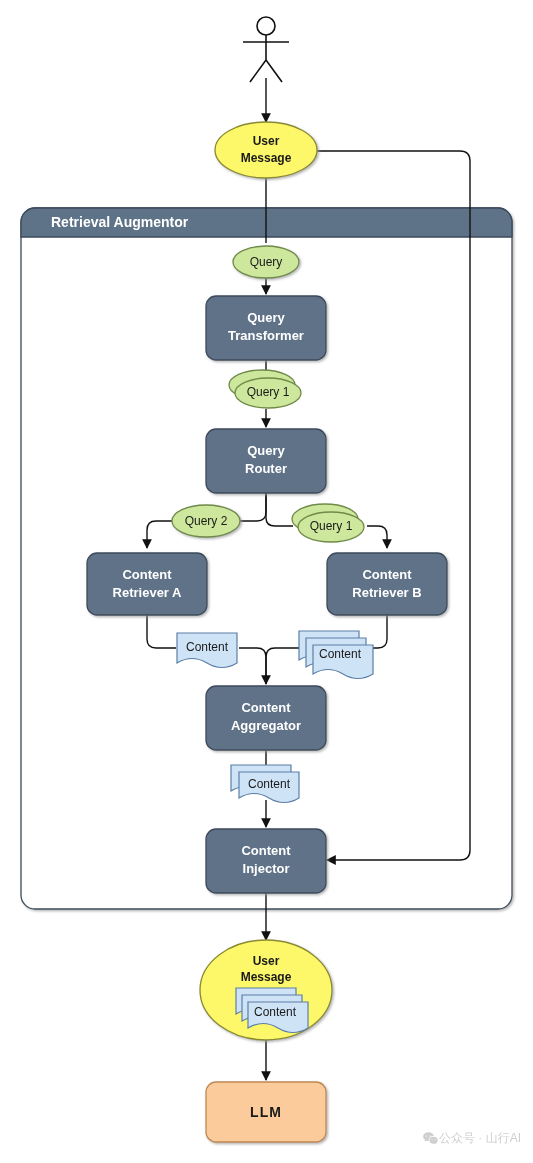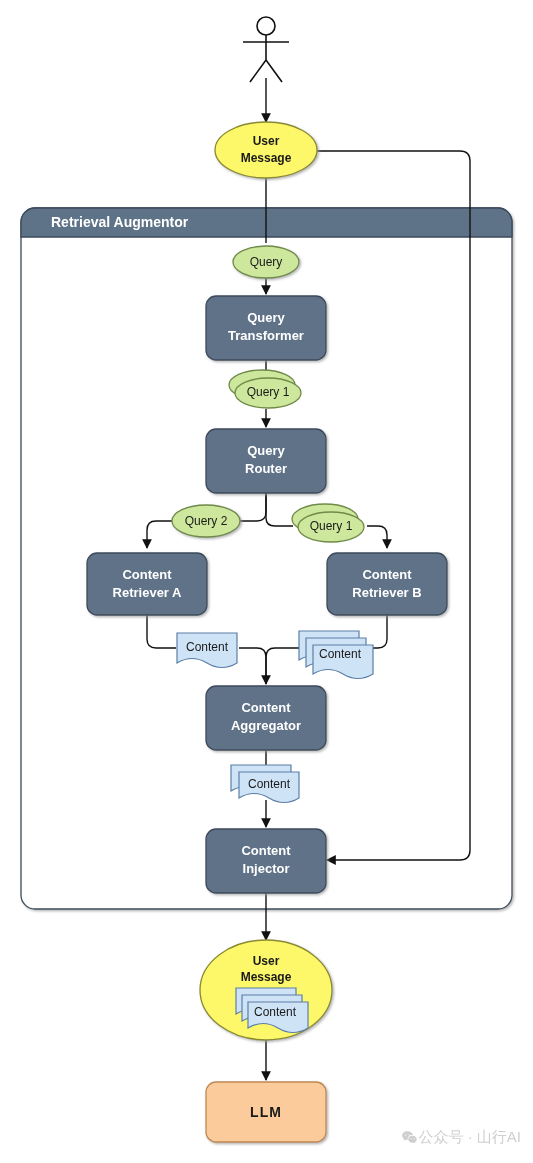--- a/index.html
+++ b/index.html
@@ -70,21 +70,21 @@
   .arrowhead {
     fill: #111111;
   }
   .watermark {
     position: absolute;
     right: 12px;
     bottom: 16px;
     display: flex;
     align-items: center;
     color: #cfcfcf;
-    font-size: 15px;
+    font-size: 12px;
     font-family: "Liberation Sans", sans-serif;
     user-select: none;
   }
   .watermark .wm-icon {
     display: inline-block;
     width: 17px;
     height: 17px;
   }
 </style>
 </head>

